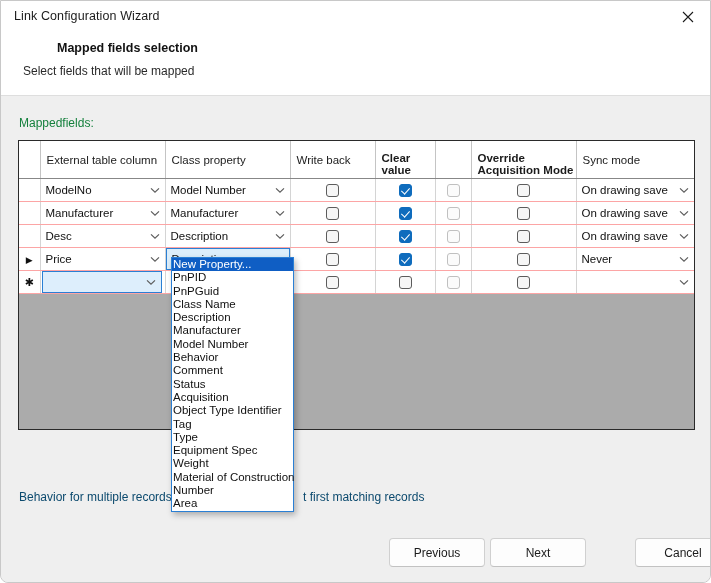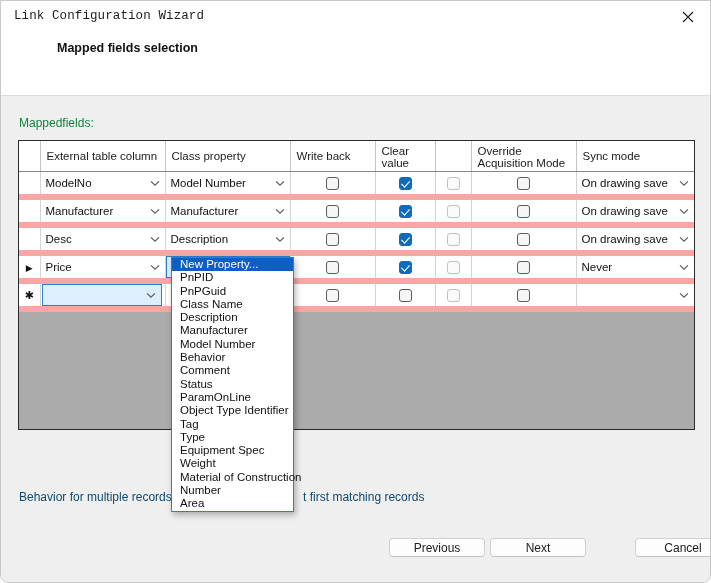--- a/index.html
+++ b/index.html
@@ -22,21 +22,20 @@
   .titlebar {
     position: absolute; left: 0; top: 0;
     width: 709px; height: 32px;
     background: #ffffff;
     box-sizing: border-box;
   }
   .title-text {
     position: absolute; left: 13px; top: 8px;
     font-size: 12.5px; color: #1b1b1b;
     letter-spacing: .1px;
-    font-family: Liberation Mono, monospace;
   }
   .close-btn {
     position: absolute; right: 0; top: 0;
     width: 45px; height: 31px;
     display: flex; align-items: center; justify-content: center;
     cursor: default;
   }
   .close-btn svg { display: block; }
 
   
@@ -99,27 +98,27 @@
     background: #ffffff;
     border-right: 1px solid #c4c4c4;
     border-bottom: 1px solid #878787;
     font-size: 11.5px; font-weight: normal;
     color: #1b1b1b; text-align: left;
     padding: 0 0 0 6px;
     vertical-align: middle;
     line-height: 12px;
   }
   table.dg th.sel-h { border-right: 1px solid #c4c4c4; padding: 0; }
-  table.dg th.two-line { padding-top: 2px; }
+  table.dg th.two-line { padding-top: 9px; font-weight: bold; }
 
   table.dg td {
     height: 22px;
     background: #ffffff;
     border-right: 1px solid #d4d4d4;
-    border-bottom: 6px solid #fca5a5;
+    border-bottom: 1px solid #fca5a5;
     font-size: 11.5px; color: #101010;
     padding: 0; vertical-align: middle;
   }
   td.sel-c {
     background: #f0f0f0;
     border-right: 1px solid #c4c4c4;
     text-align: center;
     color: #3c3c3c;
     font-size: 9px;
   }
@@ -179,21 +178,21 @@
   
   .status-line {
     position: absolute; left: 18px; top: 489px;
     font-size: 12px; color: #0c4a6e;
     white-space: nowrap;
   }
 
   
   .btn {
     position: absolute; top: 537px;
-    width: 96px; height: 19px;
+    width: 96px; height: 29px;
     background: #fdfdfd;
     border: 1px solid #d0d0d0;
     border-bottom-color: #c2c2c2;
     border-radius: 4px;
     font-size: 12px; color: #1b1b1b;
     font-family: "Liberation Sans", sans-serif;
     cursor: default;
     padding: 0;
   }
   #btn-prev { left: 388px; }
@@ -209,21 +208,21 @@
     border: 1px solid #2a7fd4;
     box-sizing: border-box;
     z-index: 50;
     box-shadow: 2px 3px 6px rgba(0,0,0,.28);
   }
   .popup-item {
     height: 13.3px;
     line-height: 13.3px;
     font-size: 11.5px;
     color: #101010;
-    padding-left: 8px;
+    padding-left: 1px;
     white-space: nowrap;
     overflow: visible;
   }
   .popup-item.sel {
     background: #0f5ec4;
     color: #ffffff;
   }
 </style>
 </head>
 <body>
@@ -234,20 +233,21 @@
     <div class="title-text">Link Configuration Wizard</div>
     <div class="close-btn">
       <svg width="12" height="12" viewBox="0 0 12 12" aria-hidden="true">
         <path d="M1 1 L11 11 M11 1 L1 11" stroke="#1b1b1b" stroke-width="1.1" fill="none"></path>
       </svg>
     </div>
   </div>
 
   <div class="header-band">
     <div class="page-title">Mapped fields selection</div>
+    <div class="page-subtitle">Select fields that will be mapped</div>
   </div>
   <div class="header-sep"></div>
 
   <div class="body-area">
     <div class="grid-label">Mappedfields:</div>
   </div>
 
   <div class="grid">
     <div class="grid-inner">
       <table class="dg">
@@ -564,21 +564,21 @@
         <div class="popup-item sel">New Property...</div>
         <div class="popup-item">PnPID</div>
         <div class="popup-item">PnPGuid</div>
         <div class="popup-item">Class Name</div>
         <div class="popup-item">Description</div>
         <div class="popup-item">Manufacturer</div>
         <div class="popup-item">Model Number</div>
         <div class="popup-item">Behavior</div>
         <div class="popup-item">Comment</div>
         <div class="popup-item">Status</div>
-        <div class="popup-item">ParamOnLine</div>
+        <div class="popup-item">Acquisition</div>
         <div class="popup-item">Object Type Identifier</div>
         <div class="popup-item">Tag</div>
         <div class="popup-item">Type</div>
         <div class="popup-item">Equipment Spec</div>
         <div class="popup-item">Weight</div>
         <div class="popup-item">Material of Construction</div>
         <div class="popup-item">Number</div>
         <div class="popup-item">Area</div>
       </div>
   </div>

